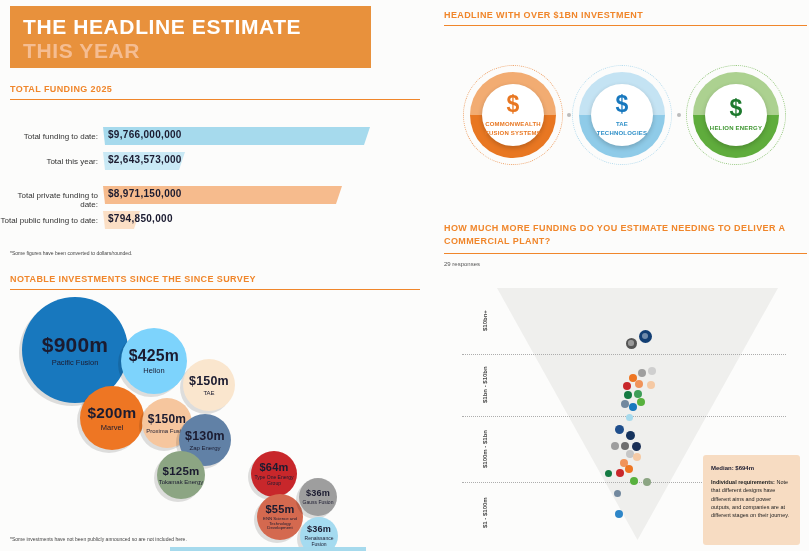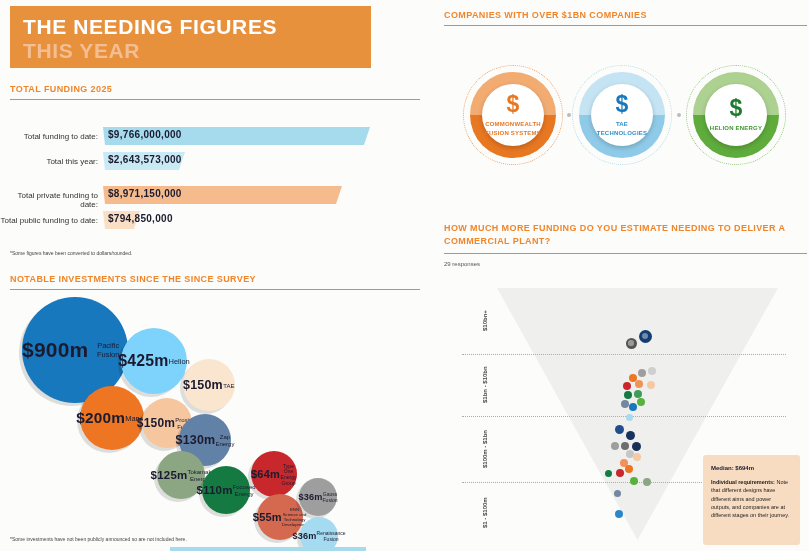--- a/index.html
+++ b/index.html
@@ -12,21 +12,21 @@
   .hdr .t2{font-size:21px;font-weight:bold;color:#F5BD92;letter-spacing:.6px;line-height:1.1;}
   
   .sec-title{position:absolute;font-size:9px;font-weight:bold;color:#F0862B;letter-spacing:.4px;line-height:1.5;}
   .rule{position:absolute;border-top:1.5px solid #F0862B;height:0;}
   
   .bar-label{position:absolute;left:0;width:98px;text-align:right;font-size:8px;color:#333;}
   .bar{position:absolute;left:103px;height:18px;clip-path:polygon(0 0,100% 0,calc(100% - 6px) 100%,2px 100%);}
   .bar-value{position:absolute;left:108px;font-size:10px;font-weight:bold;color:#1B1B30;letter-spacing:.3px;}
   .fn{position:absolute;font-size:5px;color:#444;}
   
-  .bubble{position:absolute;border-radius:50%;display:flex;align-items:center;
+  .bubble{position:absolute;border-radius:50%;display:flex;flex-direction:column;align-items:center;
           justify-content:center;text-align:center;color:#1B1B30;box-shadow:-3px 3px 0 rgba(0,0,0,.12);}
   .bubble .bv{font-weight:bold;letter-spacing:.2px;}
   .bubble .bn{line-height:1.15;margin-top:2px;}
   
   .ring-dotted{position:absolute;border-radius:50%;border:1px dotted;opacity:.65;box-sizing:border-box;}
   .ring{position:absolute;border-radius:50%;}
   .ring-inner{position:absolute;background:#fff;border-radius:50%;display:flex;flex-direction:column;
               align-items:center;justify-content:center;text-align:center;box-shadow:0 2px 5px rgba(0,0,0,.2);}
   .ring-inner .ds{font-size:23px;font-weight:bold;line-height:1;}
   .ring-inner .rn{font-size:6px;font-weight:bold;letter-spacing:.2px;margin-top:4px;line-height:1.35;width:56px;}
@@ -46,21 +46,21 @@
   .note .nm{font-size:6px;font-weight:bold;color:#1B1B30;margin-bottom:5px;}
   .note b{font-weight:bold;}
   .strip{position:absolute;left:170px;top:547px;width:196px;height:4px;background:#A6DAED;}
 </style>
 </head>
 <body>
 
 <div class="page">
 
   <div class="hdr">
-    <div class="t1">THE NEEDING FIGURES</div>
+    <div class="t1">THE HEADLINE ESTIMATE</div>
     <div class="t2">THIS YEAR</div>
   </div>
 
   <div class="sec-title" style="left:10px;top:83px;">TOTAL FUNDING 2025</div>
   <div class="rule" style="left:10px;top:99px;width:410px;"></div>
   <div style="position:absolute;inset:0;">
       <div class="bar-label" style="top: 132px;">Total funding to date:</div>
       <div class="bar" style="top: 127px; width: 267px; background: rgb(166, 218, 237);"></div>
       <div class="bar-value" style="top: 129px;">$9,766,000,000</div>
       <div class="bar-label" style="top: 157px;">Total this year:</div>
@@ -99,45 +99,41 @@
         <div class="bn" style="font-size: 6px; width: 47.5px;">Proxima Fusion</div>
       </div>
       <div class="bubble" style="left: 179px; top: 414px; width: 52px; height: 52px; background: rgb(97, 129, 166);">
         <div class="bv" style="font-size: 12.48px;">$130m</div>
         <div class="bn" style="font-size: 6px; width: 49.4px;">Zap Energy</div>
       </div>
       <div class="bubble" style="left: 157px; top: 451px; width: 48px; height: 48px; background: rgb(140, 165, 131);">
         <div class="bv" style="font-size: 11.52px;">$125m</div>
         <div class="bn" style="font-size: 6px; width: 45.6px;">Tokamak Energy</div>
       </div>
-      <div class="bubble" style="left: 202px; top: 466px; width: 48px; height: 48px; background: rgb(20, 122, 66);">
-        <div class="bv" style="font-size: 11.52px;">$110m</div>
-        <div class="bn" style="font-size: 6px; width: 45.6px;">Focused Energy</div>
-      </div>
       <div class="bubble" style="left: 251px; top: 451px; width: 46px; height: 46px; background: rgb(200, 39, 43);">
         <div class="bv" style="font-size: 11.04px;">$64m</div>
         <div class="bn" style="font-size: 5px; width: 43.7px;">Type One Energy Group</div>
       </div>
       <div class="bubble" style="left: 257px; top: 494px; width: 46px; height: 46px; background: rgb(212, 105, 79); align-items: center;">
         <div class="bv" style="font-size: 11.04px;">$55m</div>
         <div class="bn" style="font-size: 4.3px; width: 43.7px;">ENN Science and Technology Development</div>
       </div>
       <div class="bubble" style="left: 299px; top: 478px; width: 38px; height: 38px; background: rgb(158, 158, 158);">
         <div class="bv" style="font-size: 9.12px;">$36m</div>
         <div class="bn" style="font-size: 5px; width: 36.1px;">Gauss Fusion</div>
       </div>
       <div class="bubble" style="left: 300px; top: 517px; width: 38px; height: 38px; background: rgb(165, 219, 240);">
         <div class="bv" style="font-size: 9.12px;">$36m</div>
         <div class="bn" style="font-size: 5px; width: 36.1px;">Renaissance Fusion</div>
       </div>
     </div>
   <div class="fn" style="left:10px;top:536px;">*Some investments have not been publicly announced so are not included here.</div>
   <div class="strip"></div>
 
-  <div class="sec-title" style="left:444px;top:9px;">COMPANIES WITH OVER $1BN COMPANIES</div>
+  <div class="sec-title" style="left:444px;top:9px;">HEADLINE WITH OVER $1BN INVESTMENT</div>
   <div class="rule" style="left:444px;top:25px;width:363px;"></div>
   <div style="position:absolute;inset:0;">
       <div class="ring-dotted" style="left: 463px; top: 65px; width: 100px; height: 100px; border-color: rgb(232, 119, 34);"></div>
       <div class="ring" style="left: 470px; top: 72px; width: 86px; height: 86px; background: linear-gradient(rgb(242, 172, 114) 0px, rgb(242, 172, 114) 50%, rgb(232, 119, 34) 50%, rgb(232, 119, 34) 100%);"></div>
       <div class="ring-inner" style="left: 482px; top: 84px; width: 62px; height: 62px;">
         <div class="ds" style="color: rgb(232, 119, 34);">$</div>
         <div class="rn" style="color: rgb(232, 119, 34);">COMMONWEALTH FUSION SYSTEMS</div>
       </div>
       <div class="ring-dotted" style="left: 572px; top: 65px; width: 100px; height: 100px; border-color: rgb(143, 203, 232);"></div>
       <div class="ring" style="left: 579px; top: 72px; width: 86px; height: 86px; background: linear-gradient(rgb(196, 227, 243) 0px, rgb(196, 227, 243) 50%, rgb(143, 203, 232) 50%, rgb(143, 203, 232) 100%);"></div>

